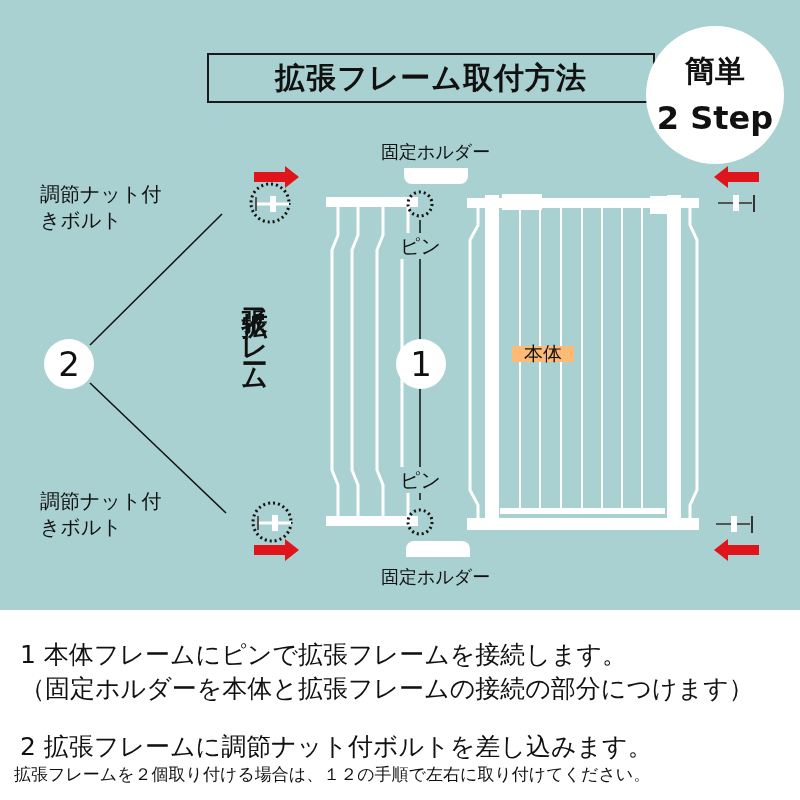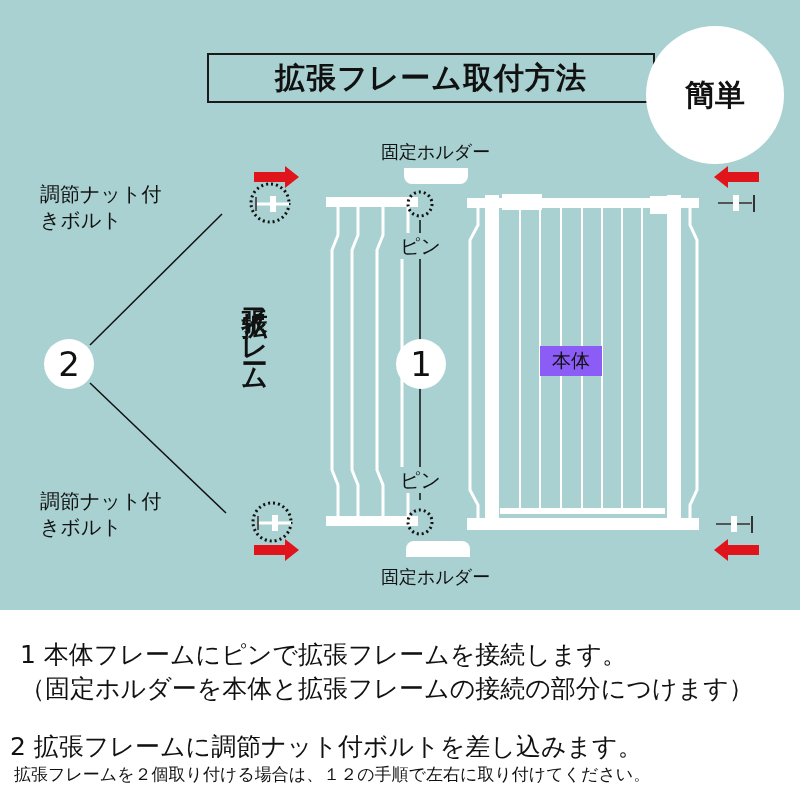--- a/index.html
+++ b/index.html
@@ -11,21 +11,21 @@
                font-size: 30px; font-weight: bold; letter-spacing: 1px; }
   .badge { position: absolute; left: 646px; top: 26px; width: 138px; height: 138px; border-radius: 50%; background: #fff;
            display: flex; flex-direction: column; align-items: center; justify-content: center; font-weight: bold; gap: 9px; }
   .badge .l1 { font-size: 30px; line-height: 36px; }
   .badge .l2 { font-size: 32px; line-height: 40px; }
   .label { position: absolute; font-weight: normal; font-size: 20px; line-height: 26px; }
   .vlabel { position: absolute; left: 240px; top: 290px; width: 30px; font-weight: bold; font-size: 26px; line-height: 31px;
             writing-mode: vertical-rl; }
   .num-circle { position: absolute; width: 50px; height: 50px; border-radius: 50%; background: #fff;
                 display: flex; align-items: center; justify-content: center; font-size: 34px; }
-  .body-label { position: absolute; left: 540px; top: 346px; width: 62px; height: 30px; background: #8b5cf6; font-size: 19px;
+  .body-label { position: absolute; left: 512px; top: 346px; width: 62px; height: 16px; background: #fdba74; font-size: 19px;
                 display: flex; align-items: center; justify-content: center; }
   .holder { position: absolute; background: #fff; border-radius: 0 0 8px 8px; }
   .holder.bottom { border-radius: 8px 8px 0 0; }
   svg.diagram { position: absolute; left: 0; top: 0; }
   .instructions { position: absolute; left: 0; top: 630px; width: 800px; }
   .ins { position: absolute; white-space: nowrap; font-size: 25px; }
   .ins.small { font-size: 17px; }
 </style>
 </head>
 <body>
@@ -100,20 +100,21 @@
   <path d="M759 545 L728 545 L728 539 L714 550 L728 561 L728 555 L759 555 Z" fill="#e0141b"></path>
 </svg>
 
 <div class="holder" style="left:404px;top:168px;width:64px;height:16px;"></div>
 <div class="holder bottom" style="left:406px;top:541px;width:64px;height:16px;"></div>
 
 <div class="title-box">拡張フレーム取付方法</div>
 
 <div class="badge">
   <span class="l1">簡単</span>
+  <span class="l2">2 Step</span>
 </div>
 
 <div class="label" style="left:40px;top:181px;">
   <div>調節ナット付</div>
   <div>きボルト</div>
 </div>
 <div class="label" style="left:40px;top:488px;">
   <div>調節ナット付</div>
   <div>きボルト</div>
 </div>
@@ -126,15 +127,15 @@
 <div class="body-label">本体</div>
 
 <div class="label" style="left:381px;top:139px;font-size:18px;">固定ホルダー</div>
 <div class="label" style="left:381px;top:564px;font-size:18px;">固定ホルダー</div>
 <div class="label" style="left:400px;top:233px;background:#a9d1d1;">ピン</div>
 <div class="label" style="left:400px;top:467px;background:#a9d1d1;">ピン</div>
 
 <div class="instructions">
   <div class="ins" style="left:20px;top:8px;">1 本体フレームにピンで拡張フレームを接続します。</div>
   <div class="ins" style="left:20px;top:42px;font-family:Liberation Mono, monospace;">（固定ホルダーを本体と拡張フレームの接続の部分につけます）</div>
-  <div class="ins" style="left:10px;top:100px;">2 拡張フレームに調節ナット付ボルトを差し込みます。</div>
+  <div class="ins" style="left:20px;top:100px;">2 拡張フレームに調節ナット付ボルトを差し込みます。</div>
   <div class="ins small" style="left:14px;top:133px;">拡張フレームを２個取り付ける場合は、１２の手順で左右に取り付けてください。</div>
 </div>
 
 </body></html>

